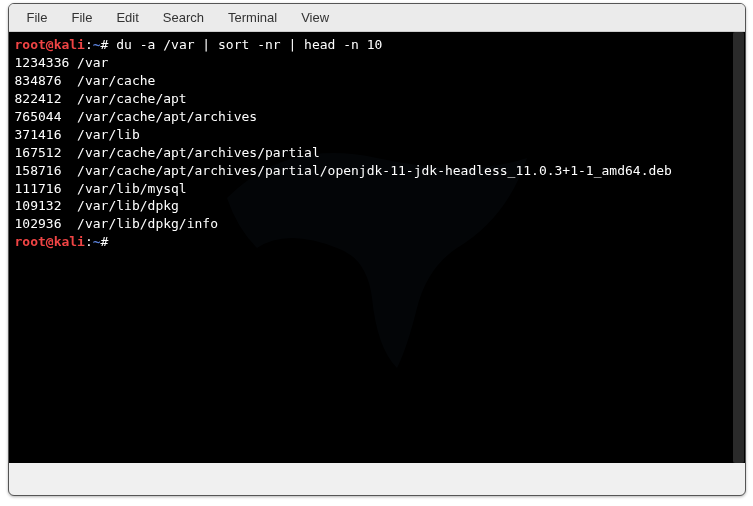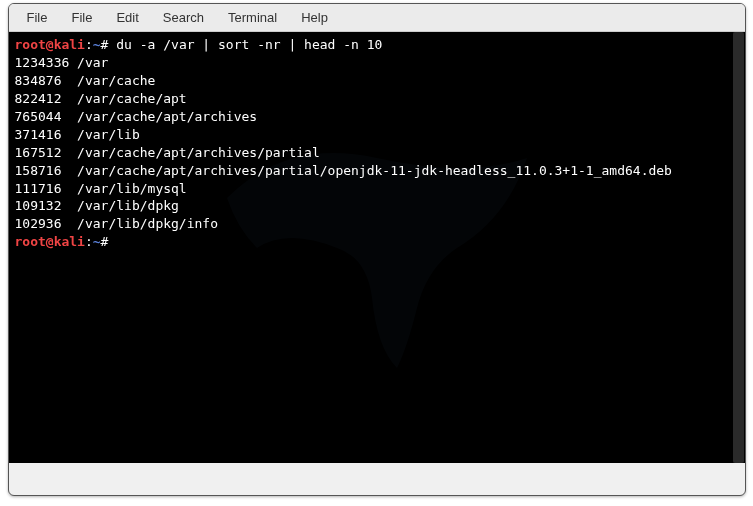--- a/index.html
+++ b/index.html
@@ -110,21 +110,21 @@
 <body>
 
 <div class="window">
 
   <div class="menubar">
     <span class="menu-item">File</span>
     <span class="menu-item">File</span>
     <span class="menu-item">Edit</span>
     <span class="menu-item">Search</span>
     <span class="menu-item">Terminal</span>
-    <span class="menu-item">Help</span>
+    <span class="menu-item">View</span>
   </div>
 
   <div class="terminal">
     <div class="terminal-bg">
       <svg width="420" height="300" viewBox="0 0 420 300">
         <path d="M 60 100 Q 120 40 210 60 Q 300 80 360 60 Q 340 120 290 150 Q 260 170 250 210 Q 240 250 230 270 Q 210 250 205 200 Q 200 160 170 150 Q 120 130 90 150 Q 70 130 60 100 Z" fill="#1a2a3a"></path>
         <path d="M 180 130 Q 210 110 250 125 Q 240 150 215 155 Q 195 150 180 130 Z" fill="#1a2a3a"></path>
       </svg>
     </div>
     <div class="terminal-content" id="term-content"><div><span><span class="prompt-user">root@kali</span><span class="prompt-sym">:</span><span class="prompt-path">~</span><span class="prompt-sym"># </span></span><span>du -a /var | sort -nr | head -n 10</span></div><div class="output-line">1234336 /var</div><div class="output-line">834876  /var/cache</div><div class="output-line">822412  /var/cache/apt</div><div class="output-line">765044  /var/cache/apt/archives</div><div class="output-line">371416  /var/lib</div><div class="output-line">167512  /var/cache/apt/archives/partial</div><div class="output-line">158716  /var/cache/apt/archives/partial/openjdk-11-jdk-headless_11.0.3+1-1_amd64.deb</div><div class="output-line">111716  /var/lib/mysql</div><div class="output-line">109132  /var/lib/dpkg</div><div class="output-line">102936  /var/lib/dpkg/info</div><div><span><span class="prompt-user">root@kali</span><span class="prompt-sym">:</span><span class="prompt-path">~</span><span class="prompt-sym"># </span></span></div></div>

